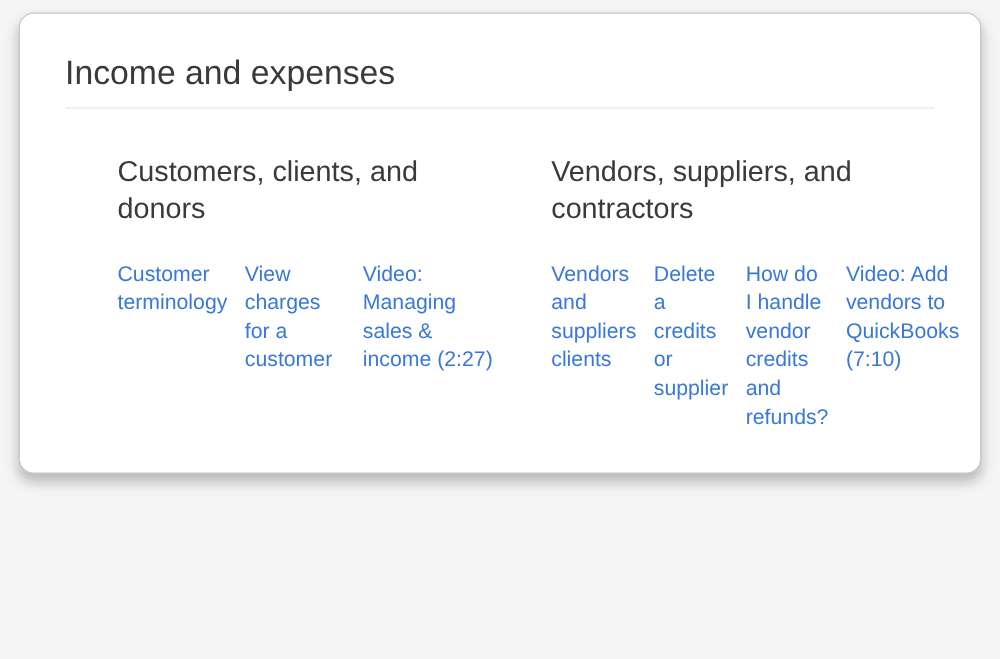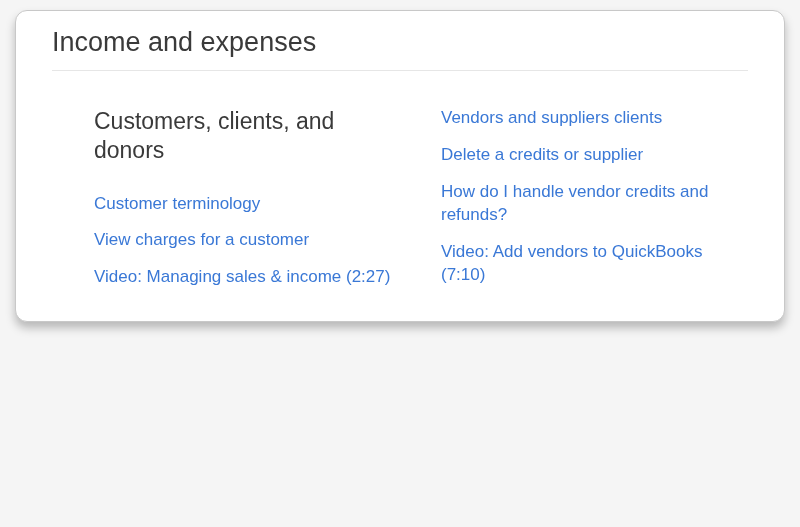--- a/index.html
+++ b/index.html
@@ -16,21 +16,21 @@
       align-items: flex-start;
       justify-content: center;
       padding: 10px;
     }
     .card {
       background: #ffffff;
       border: 1px solid #c8c8c8;
       border-radius: 12px;
       box-shadow: 0 6px 10px rgba(0,0,0,0.25);
       width: 770px;
-      padding: 16px 36px 32px 36px;
+      padding: 32px 36px 32px 36px;
     }
     .page-title {
       font-size: 27px;
       font-weight: 400;
       color: #3a3a3a;
       padding-bottom: 12px;
       border-bottom: 1px solid #e6e6e6;
       margin-bottom: 36px;
     }
     .columns {
@@ -45,21 +45,21 @@
     .section-title {
       font-size: 23px;
       font-weight: 400;
       color: #3a3a3a;
       line-height: 1.25;
       margin-bottom: 28px;
     }
     .link-list {
       list-style: none;
       display: flex;
-      flex-direction: column;
+      flex-direction: row;
       gap: 14px;
     }
     .link {
       color: #3a78d6;
       font-size: 17px;
       line-height: 1.35;
       text-decoration: none;
       cursor: pointer;
       display: block;
     }
@@ -80,20 +80,21 @@
         <li>
             <a class="link">View charges for a customer</a>
           </li>
         <li>
             <a class="link">Video: Managing sales &amp; income (2:27)</a>
           </li>
       </ul>
     </div>
 
     <div class="col">
+      <h2 class="section-title">Vendors, suppliers, and contractors</h2>
       <ul class="link-list">
         <li>
             <a class="link">Vendors and suppliers clients</a>
           </li>
         <li>
             <a class="link">Delete a credits or supplier</a>
           </li>
         <li>
             <a class="link">How do I handle vendor credits and refunds?</a>
           </li>

